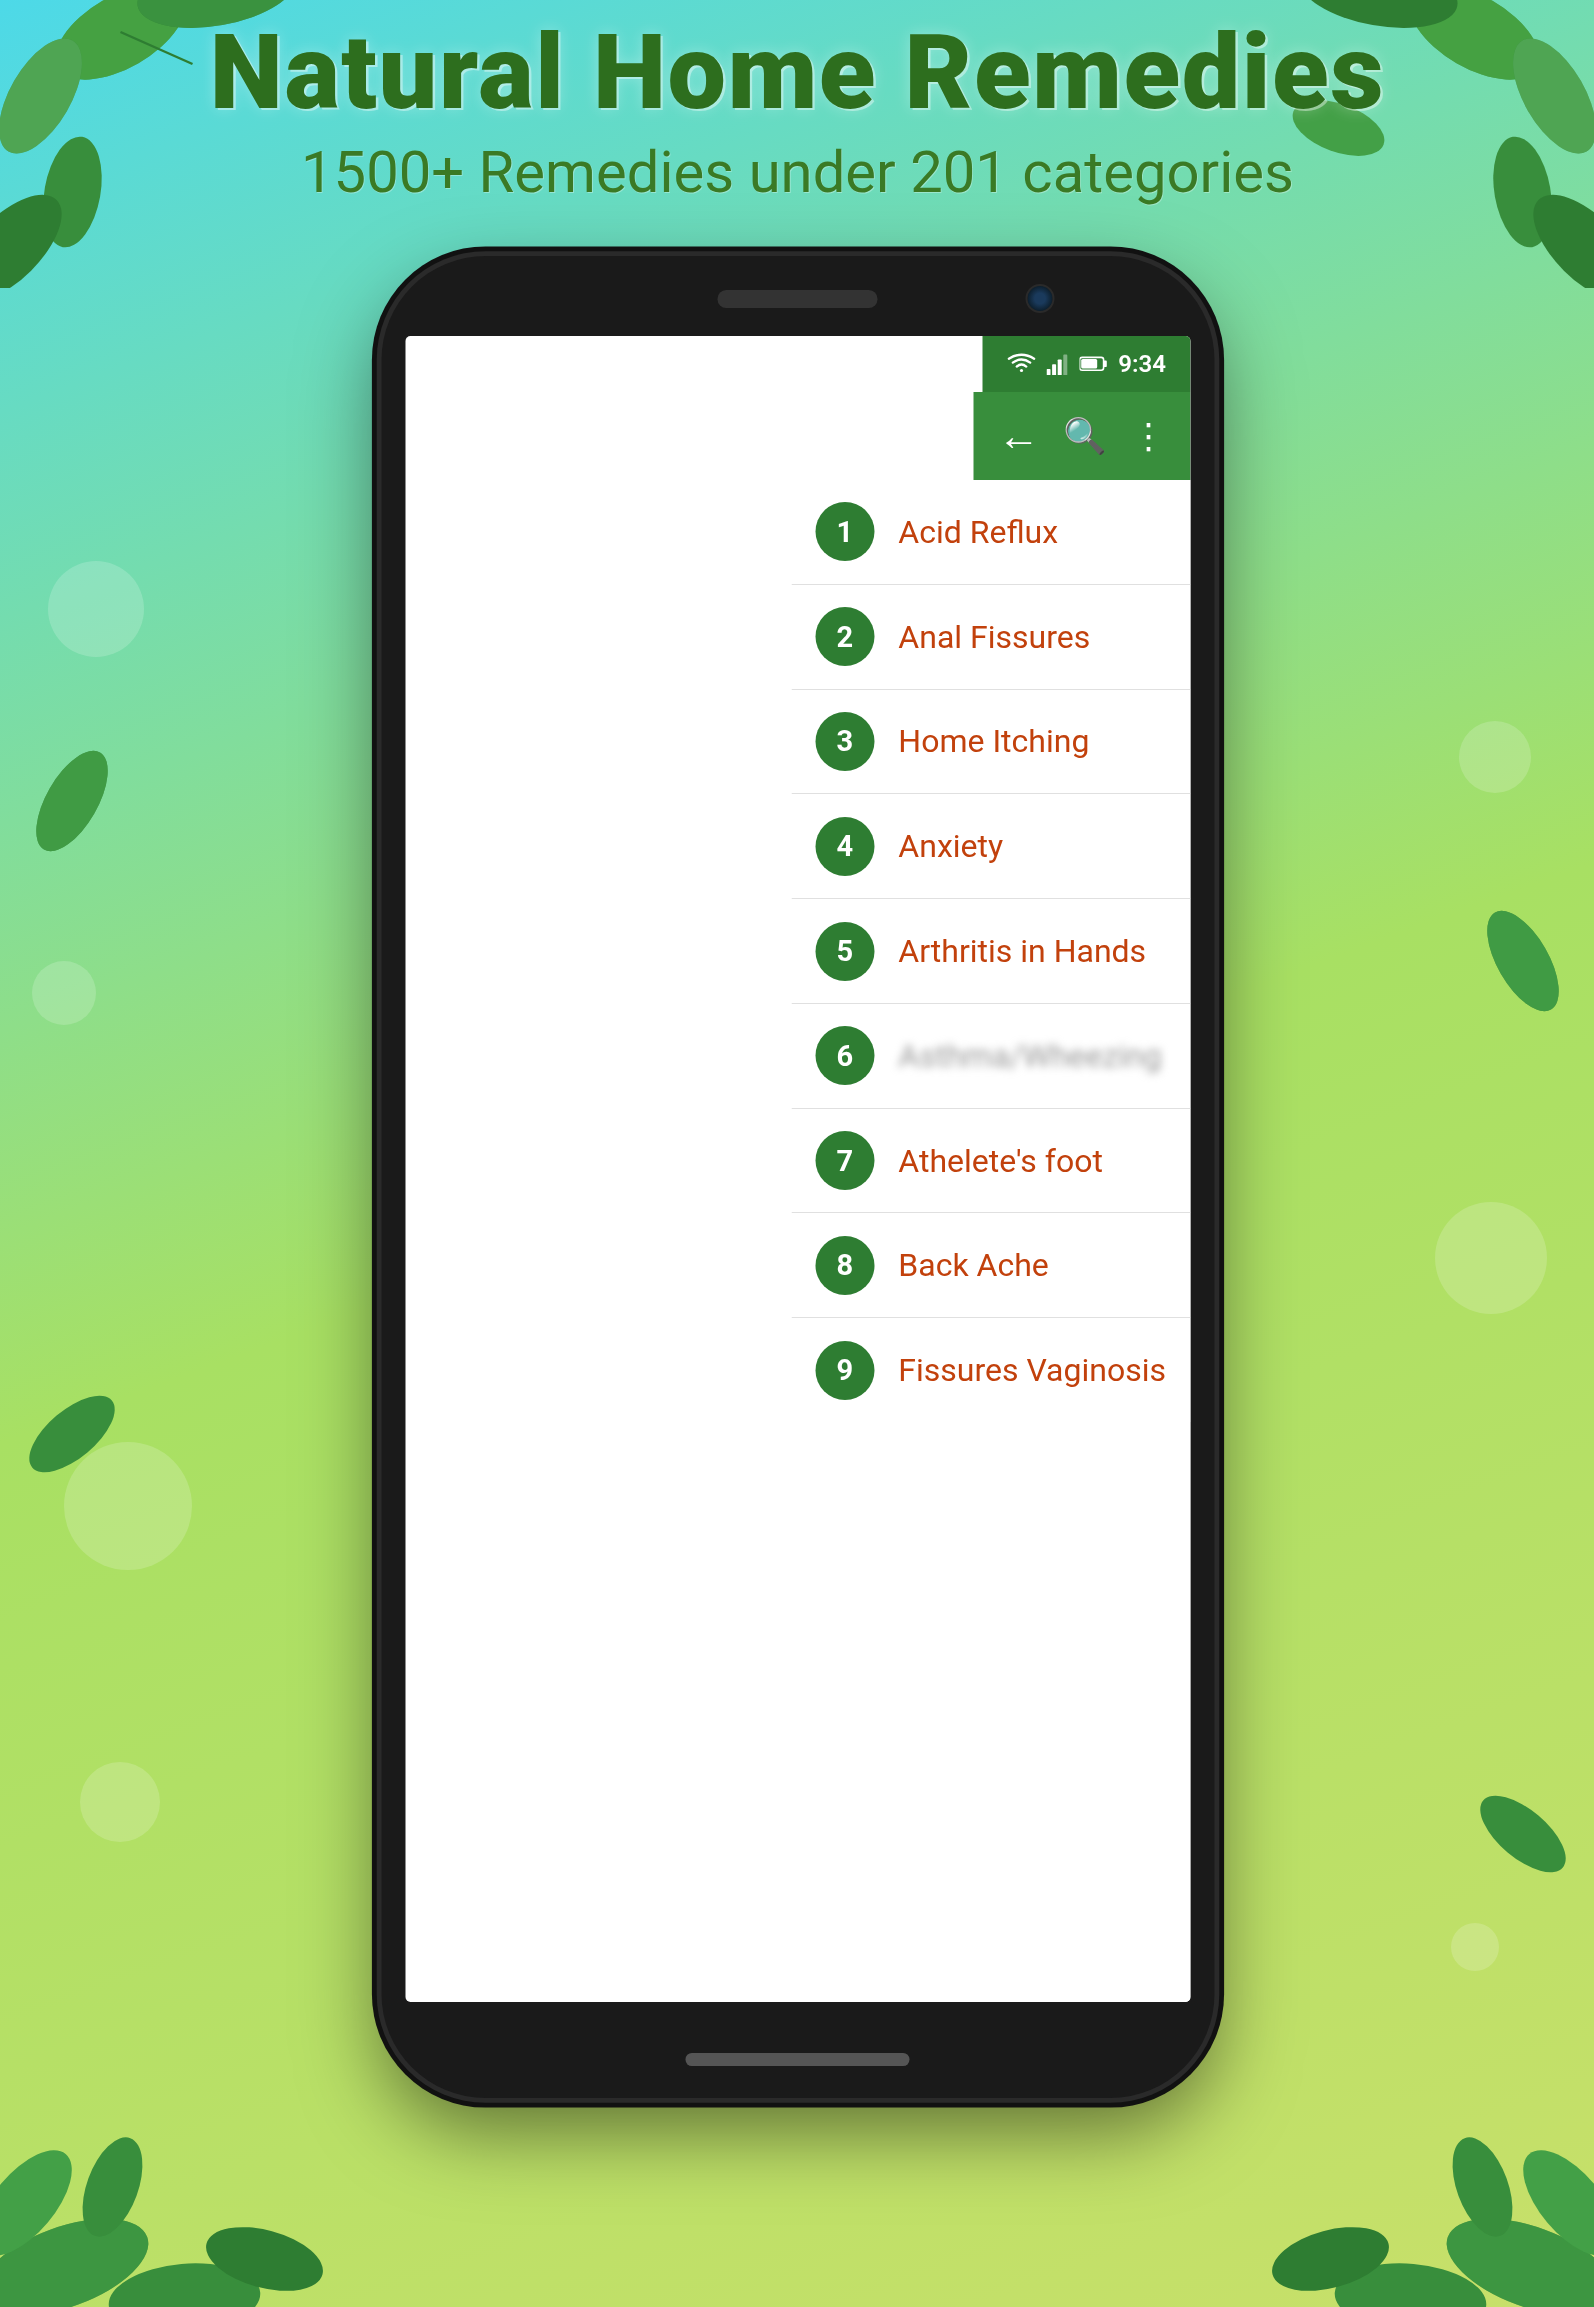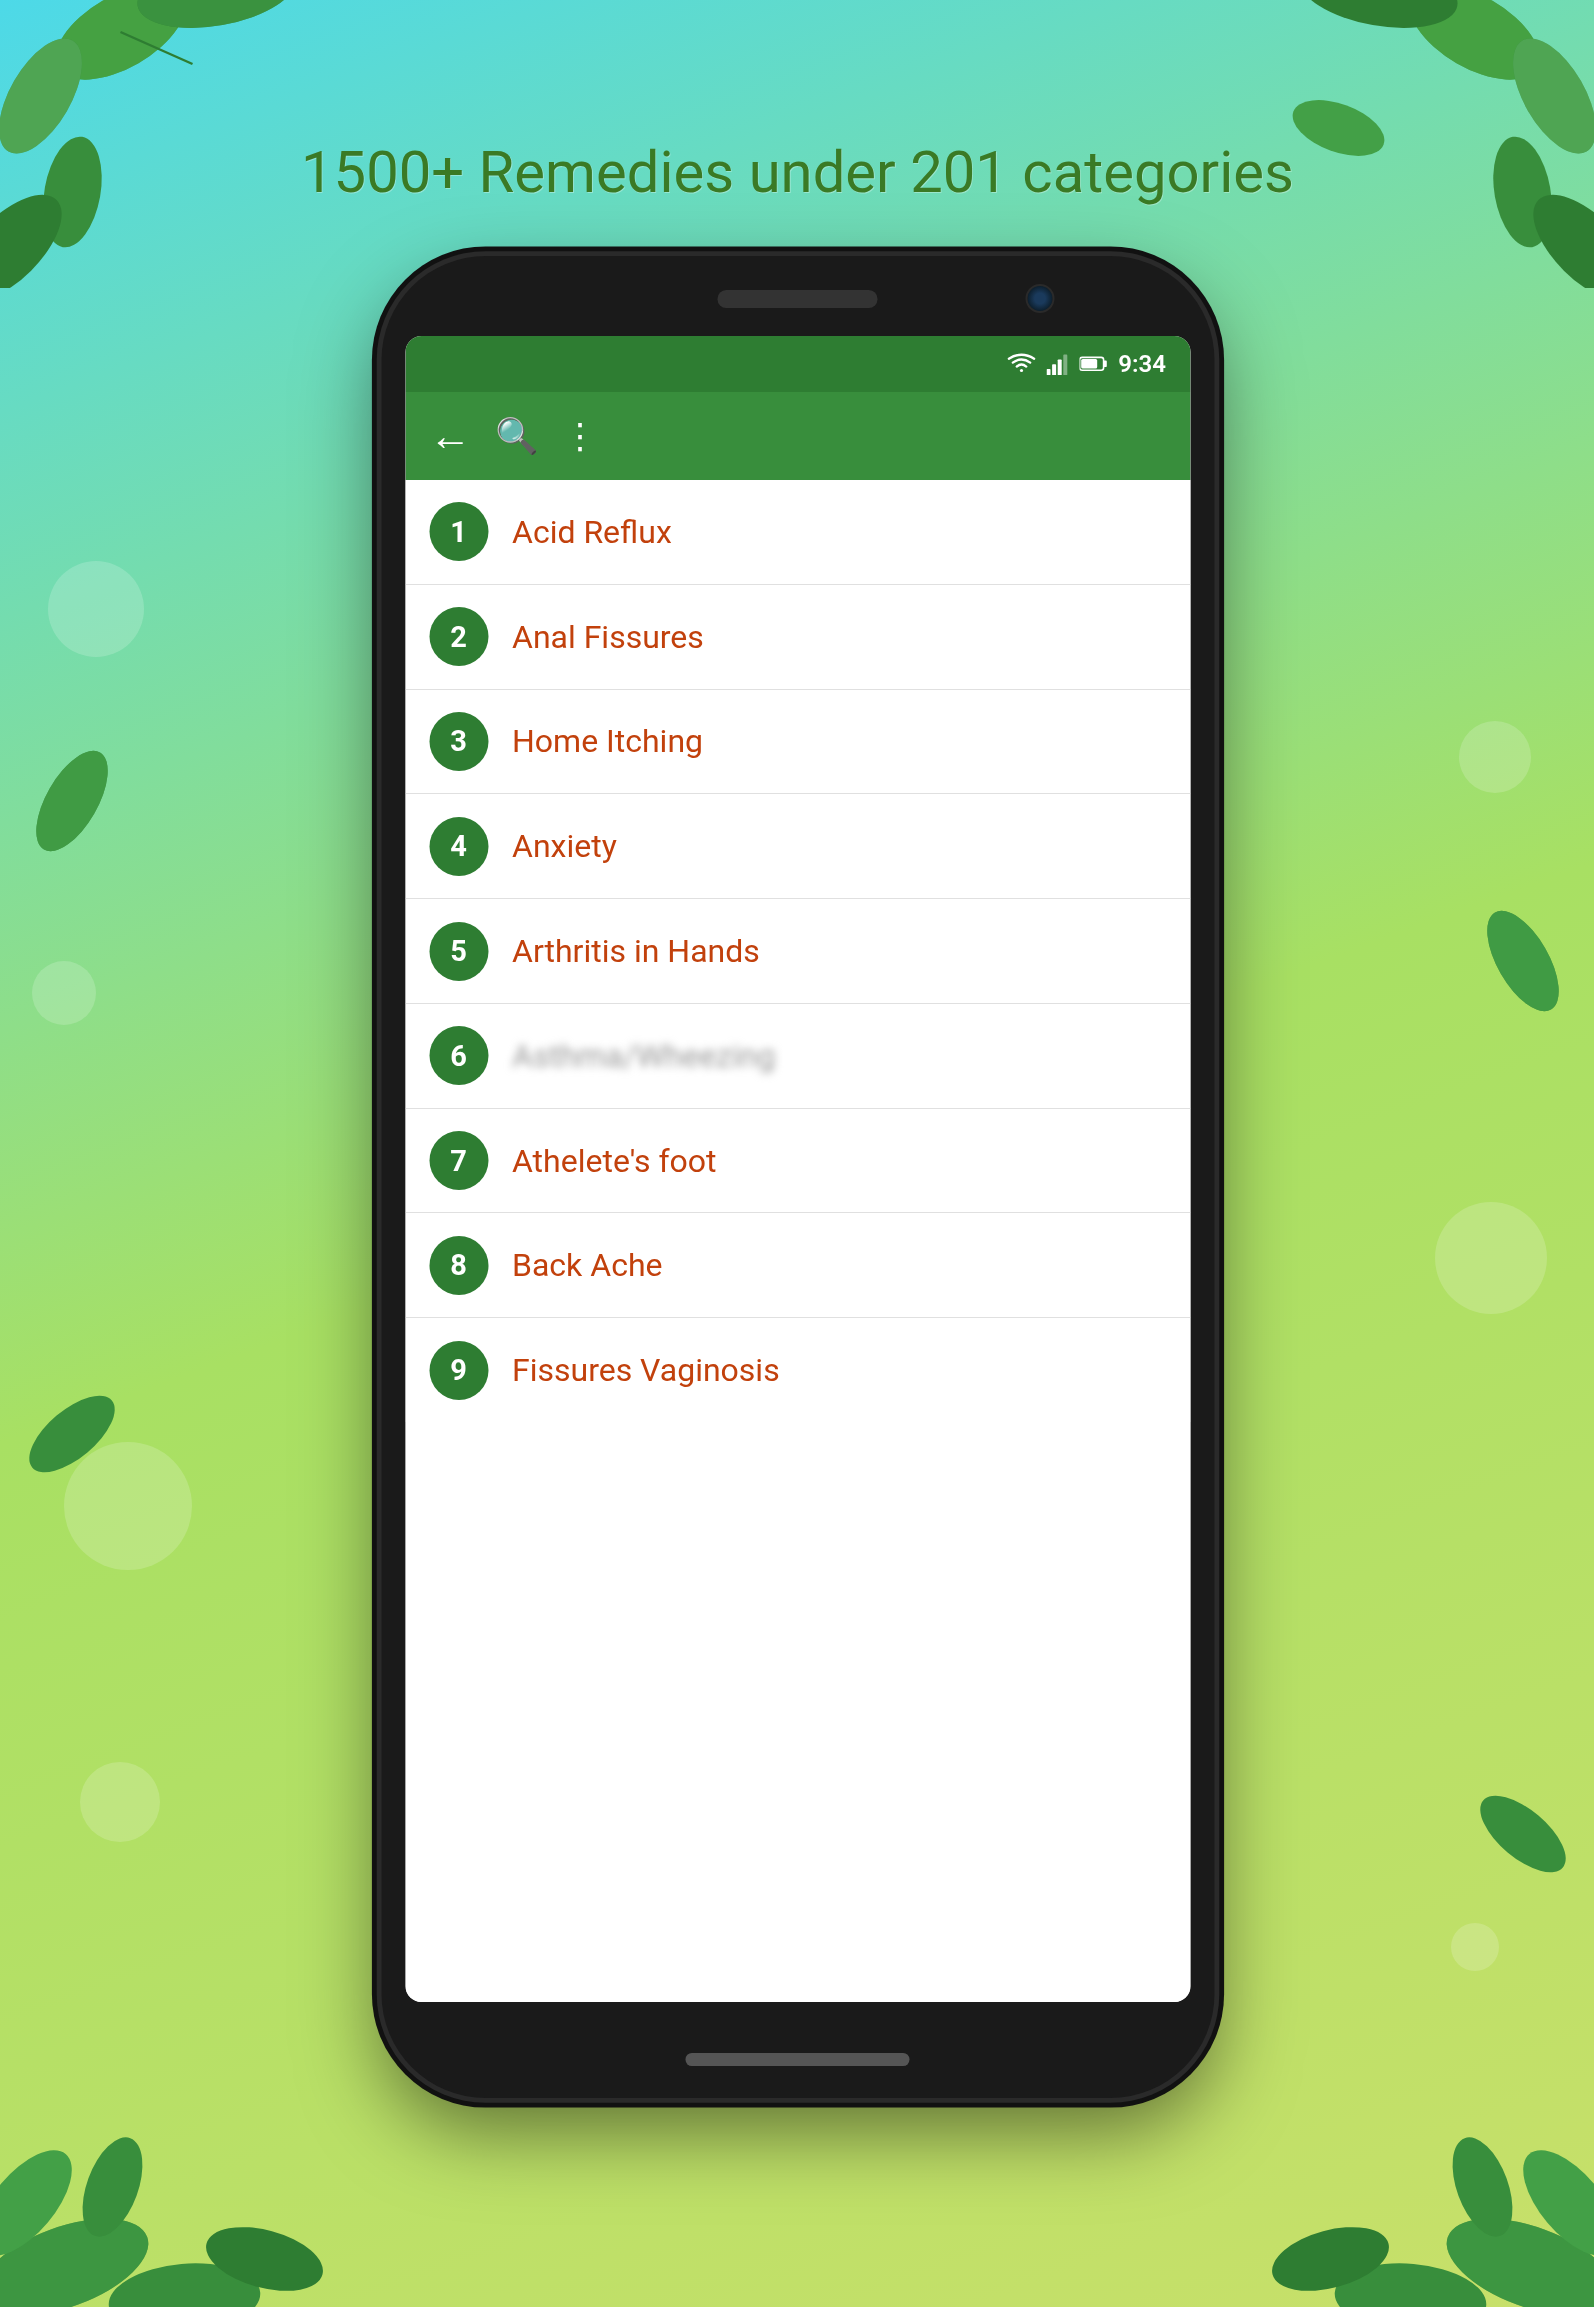--- a/index.html
+++ b/index.html
@@ -110,24 +110,25 @@
     }
 
     
     .phone-screen {
       position: absolute;
       top: 80px;
       left: 24px;
       right: 24px;
       bottom: 96px;
       background: #fff;
-      border-radius: 16px;
+      border-radius: 5px;
       overflow: hidden;
       display: flex;
       flex-direction: column;
+      align-items: flex-end;
     }
 
     
     .status-bar {
       background: #2e7d32;
       height: 56px;
       display: flex;
       align-items: center;
       justify-content: flex-end;
       padding: 0 24px;
@@ -335,21 +336,21 @@
   <ellipse cx="120" cy="100" rx="70" ry="32" fill="#2e7d32" transform="rotate(60 120 100)"></ellipse>
   <ellipse cx="120" cy="100" rx="70" ry="32" fill="#4caf50" transform="rotate(60 120 100)" opacity="0.6"></ellipse>
 </svg>
 
 <svg class="leaf-svg" style="top:1762px;right:16px;width:144px;height:144px;" viewBox="0 0 180 180">
   <ellipse cx="110" cy="90" rx="65" ry="30" fill="#388e3c" transform="rotate(40 110 90)"></ellipse>
 </svg>
 
 <div class="header-section">
   <div class="main-title">
-    <br>
+    <span>Natural Home Remedies</span><br>
   </div>
   <div class="subtitle">1500+ Remedies under 201 categories</div>
 </div>
 
 <div class="phone-wrap">
   <div class="phone-outer">
 
     <div class="phone-speaker-top"></div>
 
     <div class="phone-camera"></div>

